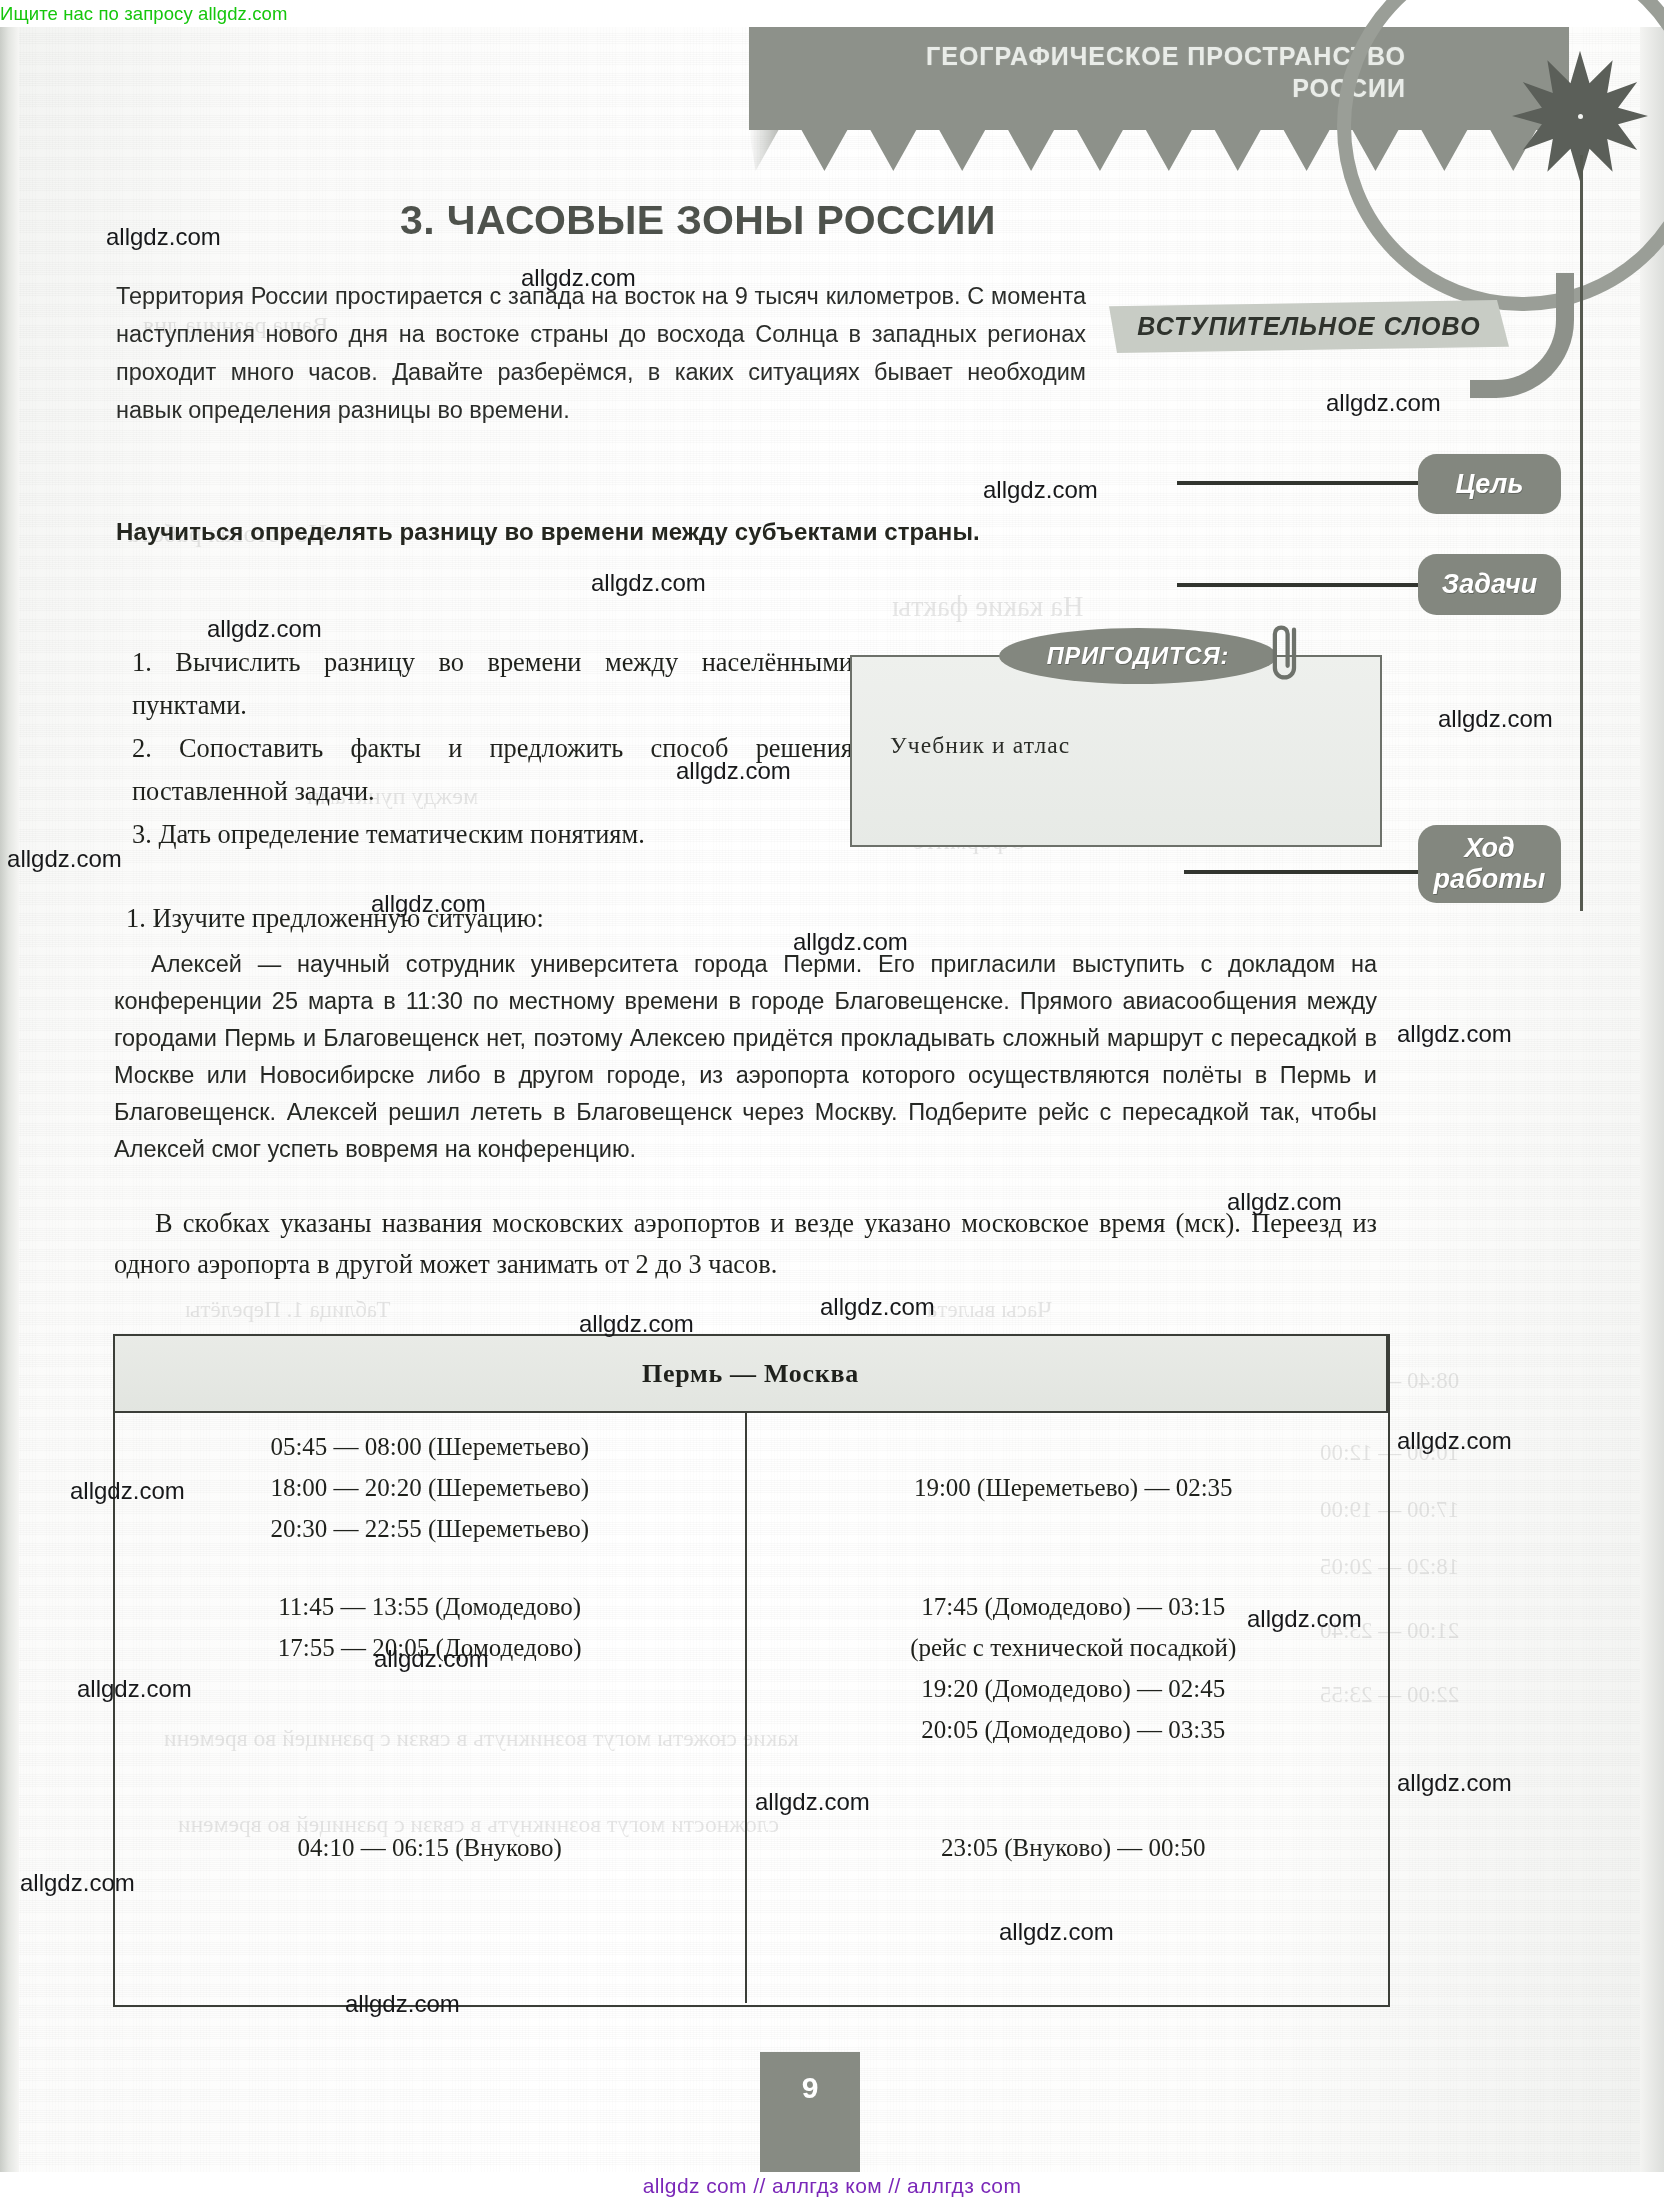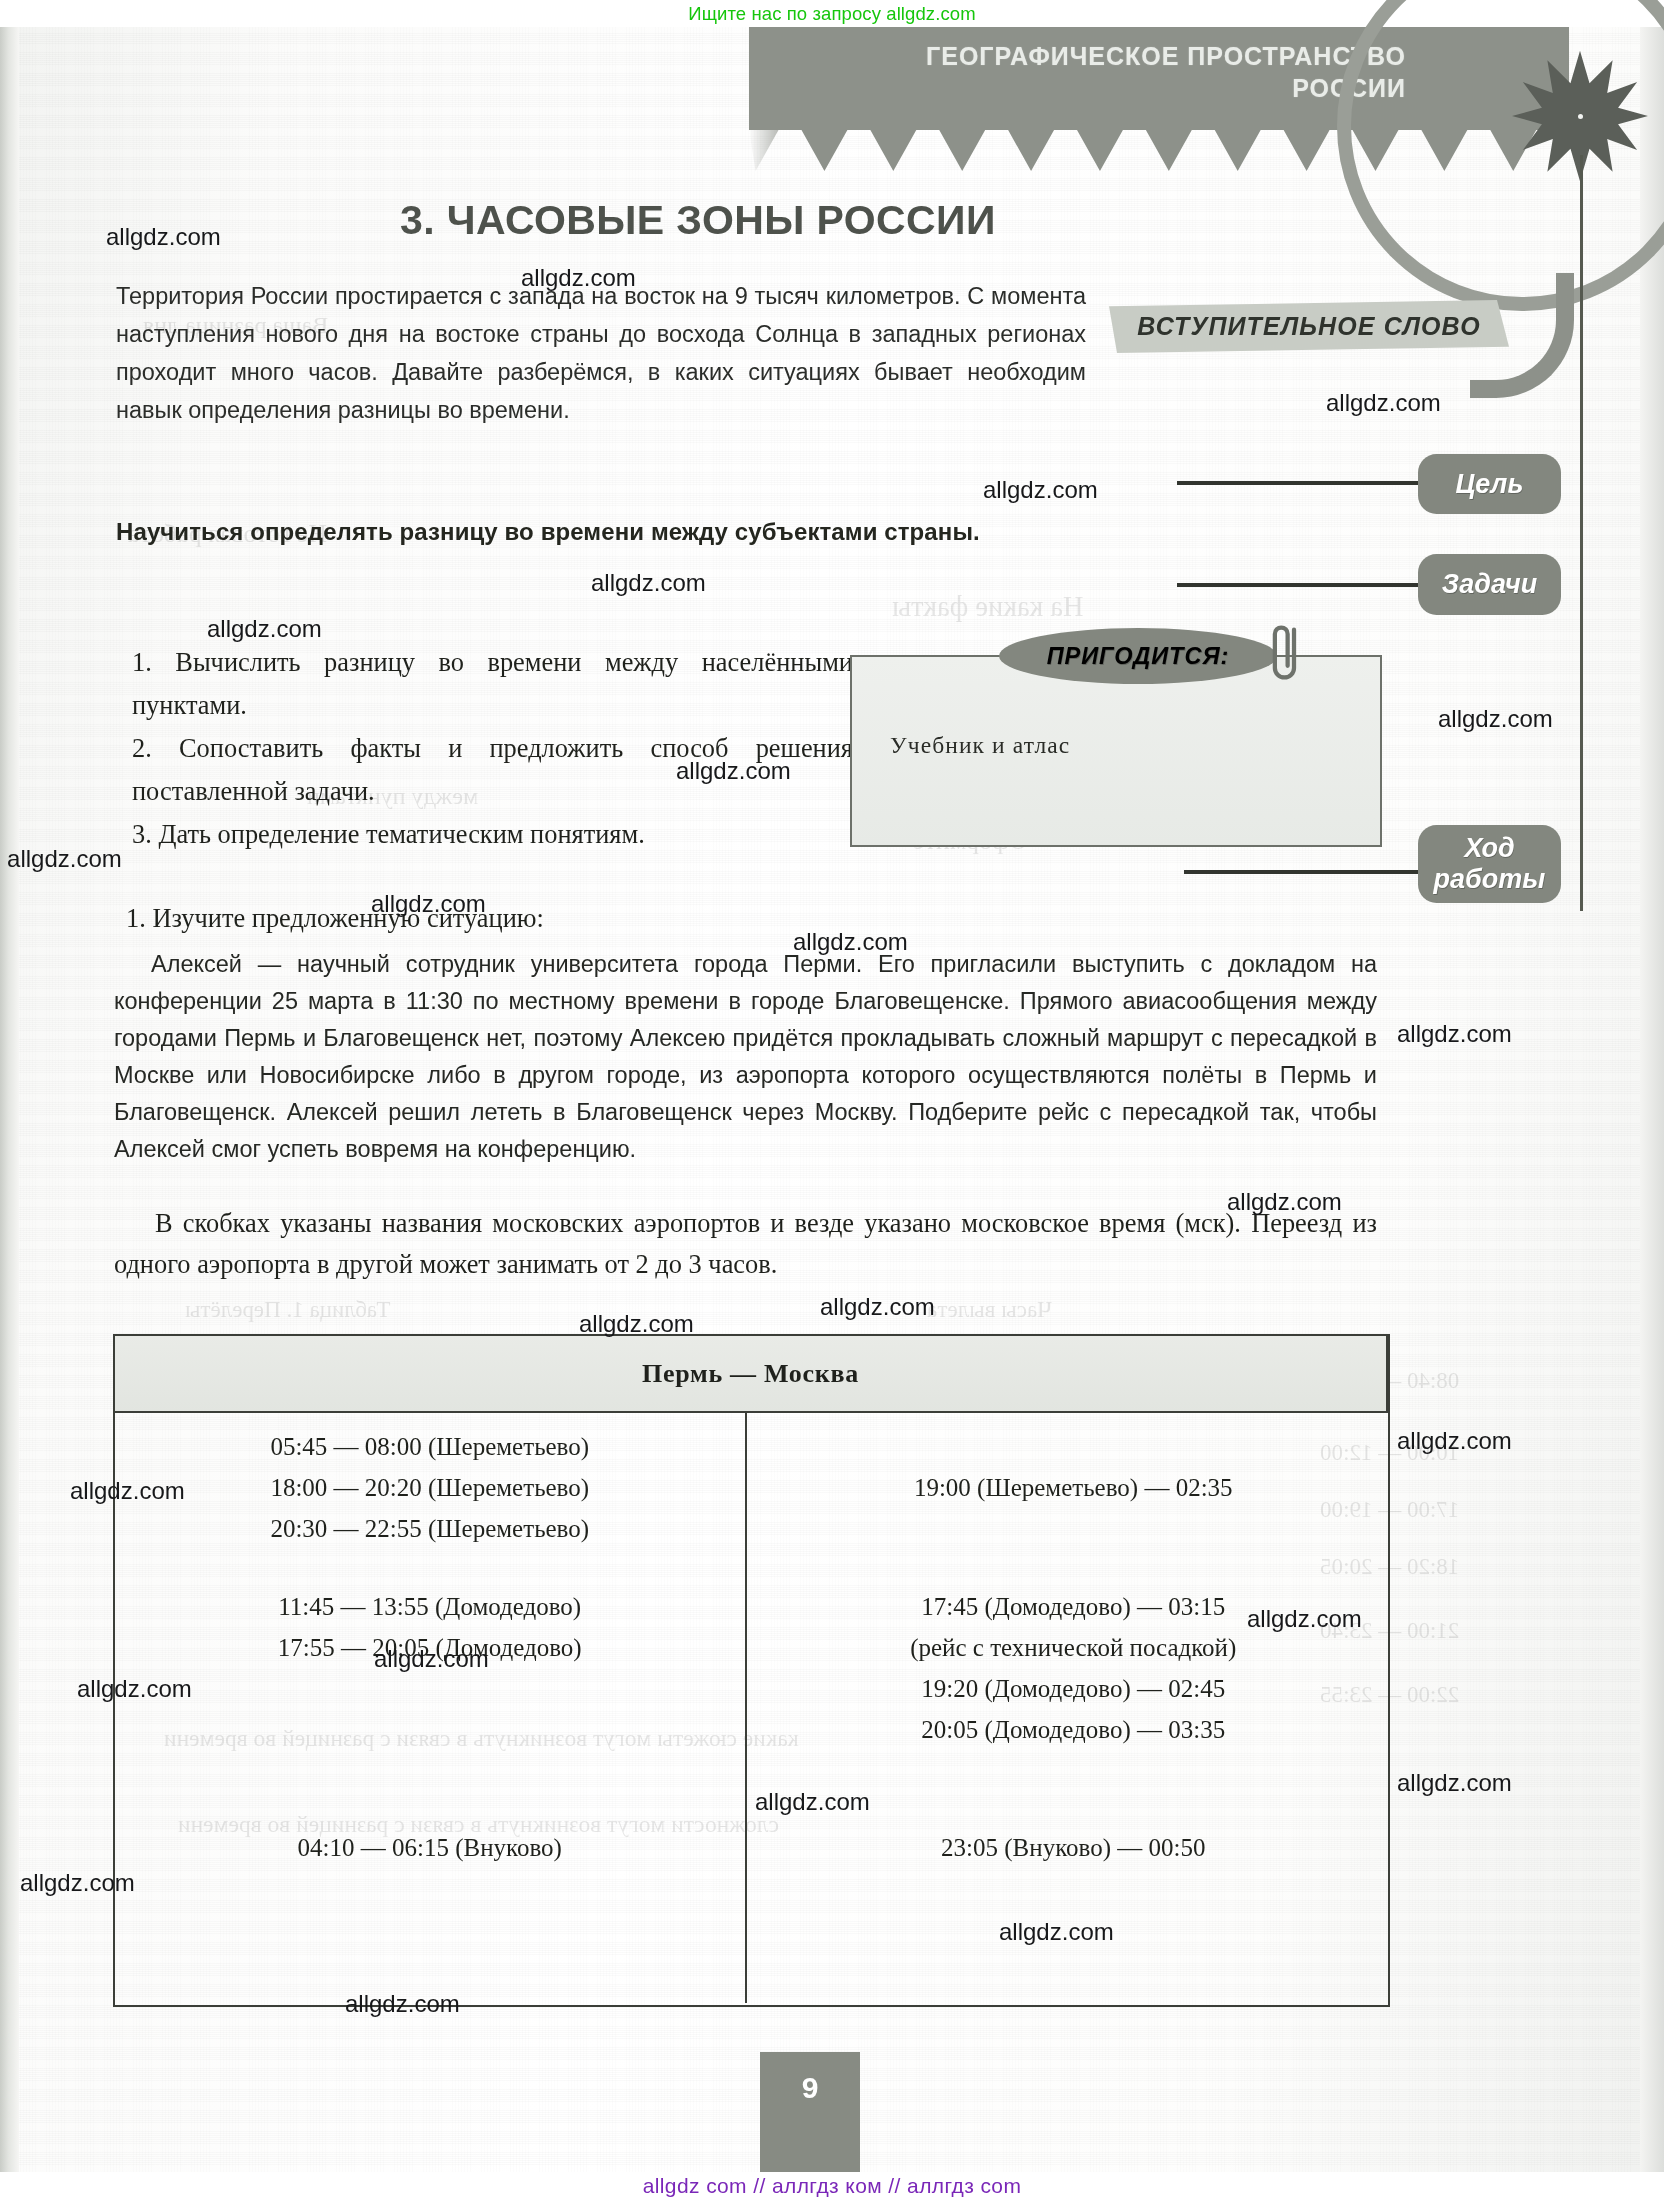--- a/index.html
+++ b/index.html
@@ -5,21 +5,21 @@
 <style>
   html,body{margin:0;padding:0;background:#ffffff;}
   body{
     font-family:"Liberation Sans", sans-serif;
     width:1664px;height:2205px;position:relative;overflow:hidden;
   }
 
   
   .promo-strip{
     position:absolute;left:0;top:0;width:1664px;height:27px;
-    background:#ffffff;text-align:center;
+    background:#ffffff;
   }
   .promo-text{
     display:inline-block;margin-top:2.9px;
     font-size:18.5px;color:#16c60c;font-family:"Liberation Sans",sans-serif;
     letter-spacing:0.1px;
   }
 
   
   .sheet{
     position:absolute;left:0;top:27px;width:1664px;height:2155px;
@@ -158,21 +158,21 @@
 
   
   .useful-box{
     position:absolute;left:850px;top:628px;width:528px;height:188px;
     border:2.1px solid #6d716a;
     background:linear-gradient(180deg,#eef0ed 0%,#e7eae6 100%);
   }
   .useful-badge{
     position:absolute;left:999px;top:601px;width:278px;height:56px;
     background:#83877f;border-radius:50%/50%;
-    color:#000000;font-weight:bold;font-style:italic;font-size:23.5px;
+    color:#ffffff;font-weight:bold;font-style:italic;font-size:23.5px;
     letter-spacing:1px;
     display:flex;align-items:center;justify-content:center;
     text-shadow:0.7px 0.7px 0 rgba(0,0,0,.25);
     text-align:center;
   }
   .clip-icon{
     position:absolute;left:1264px;top:592px;width:43px;height:68px;
   }
   .useful-text{
     position:absolute;left:890px;top:705px;

